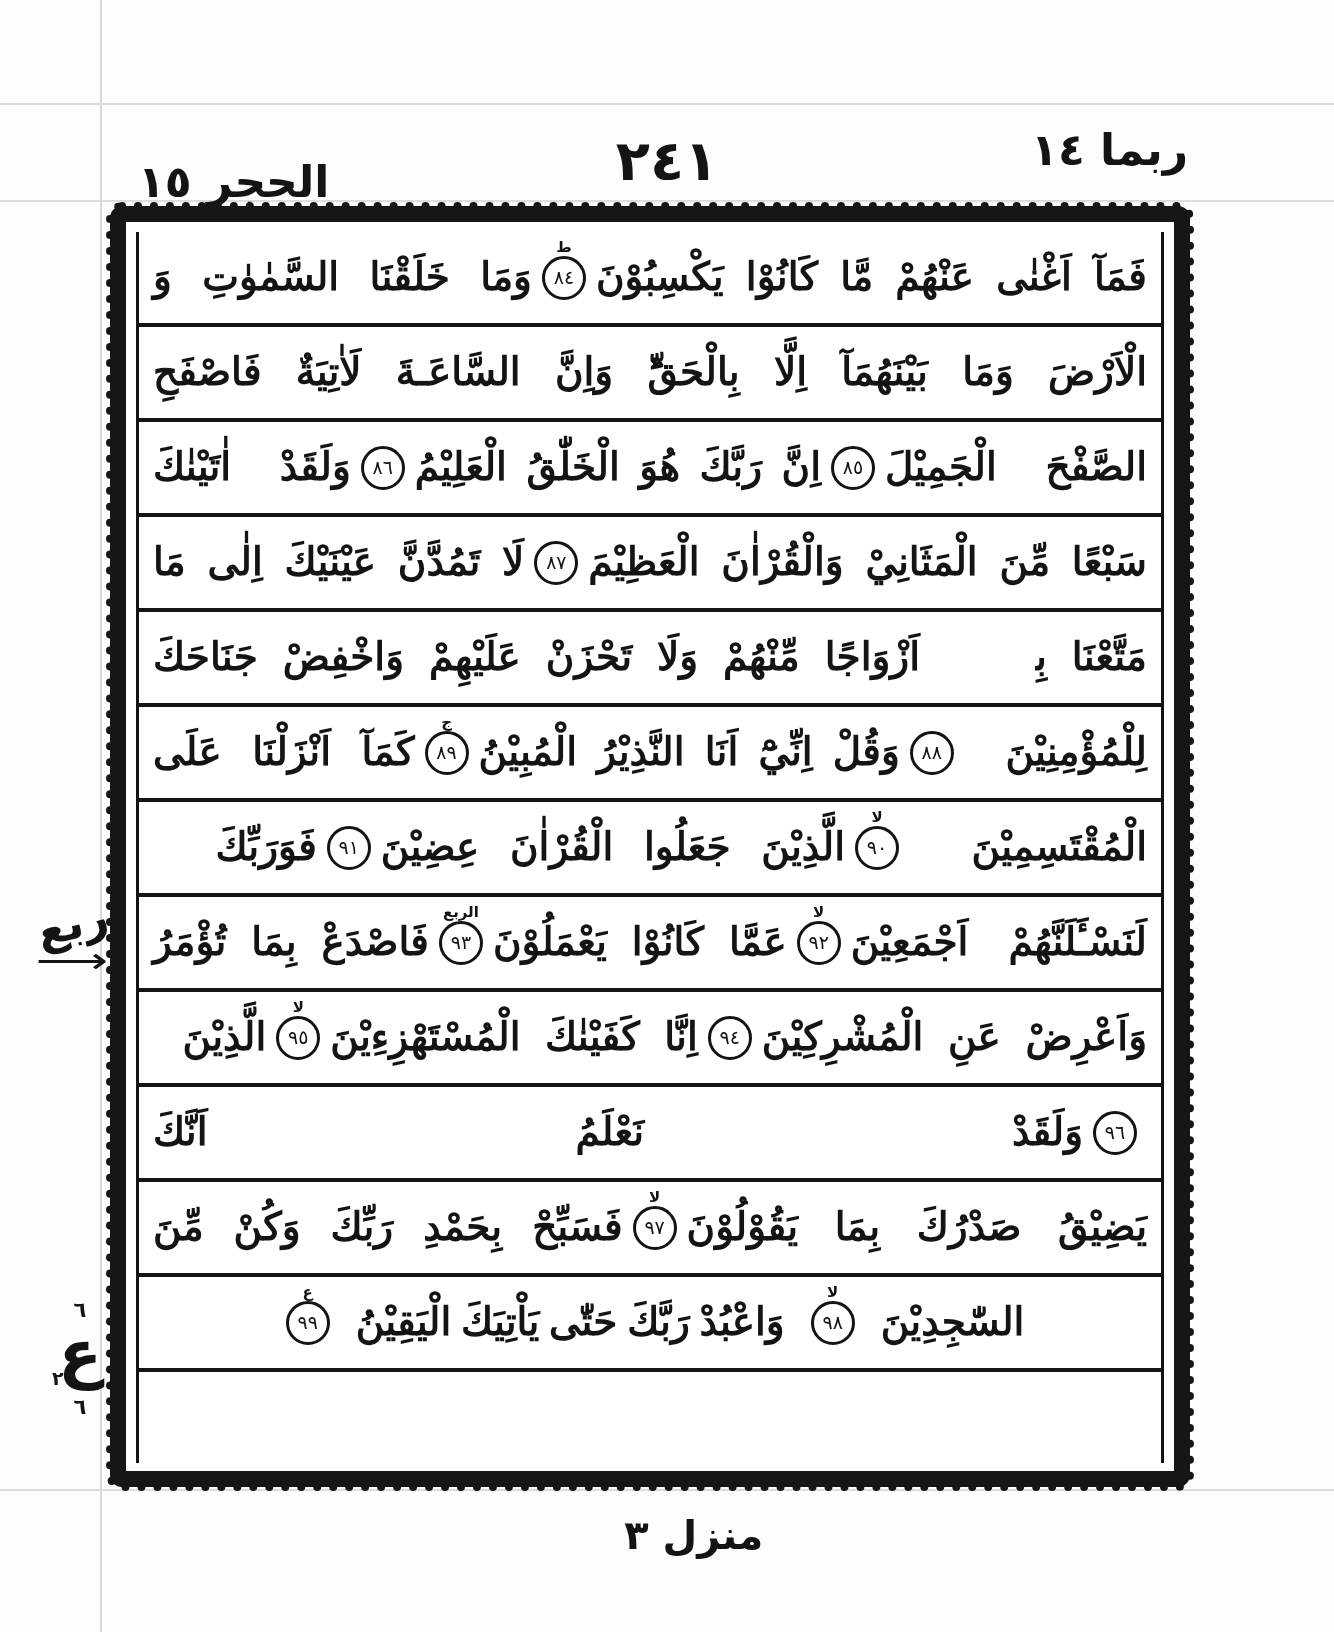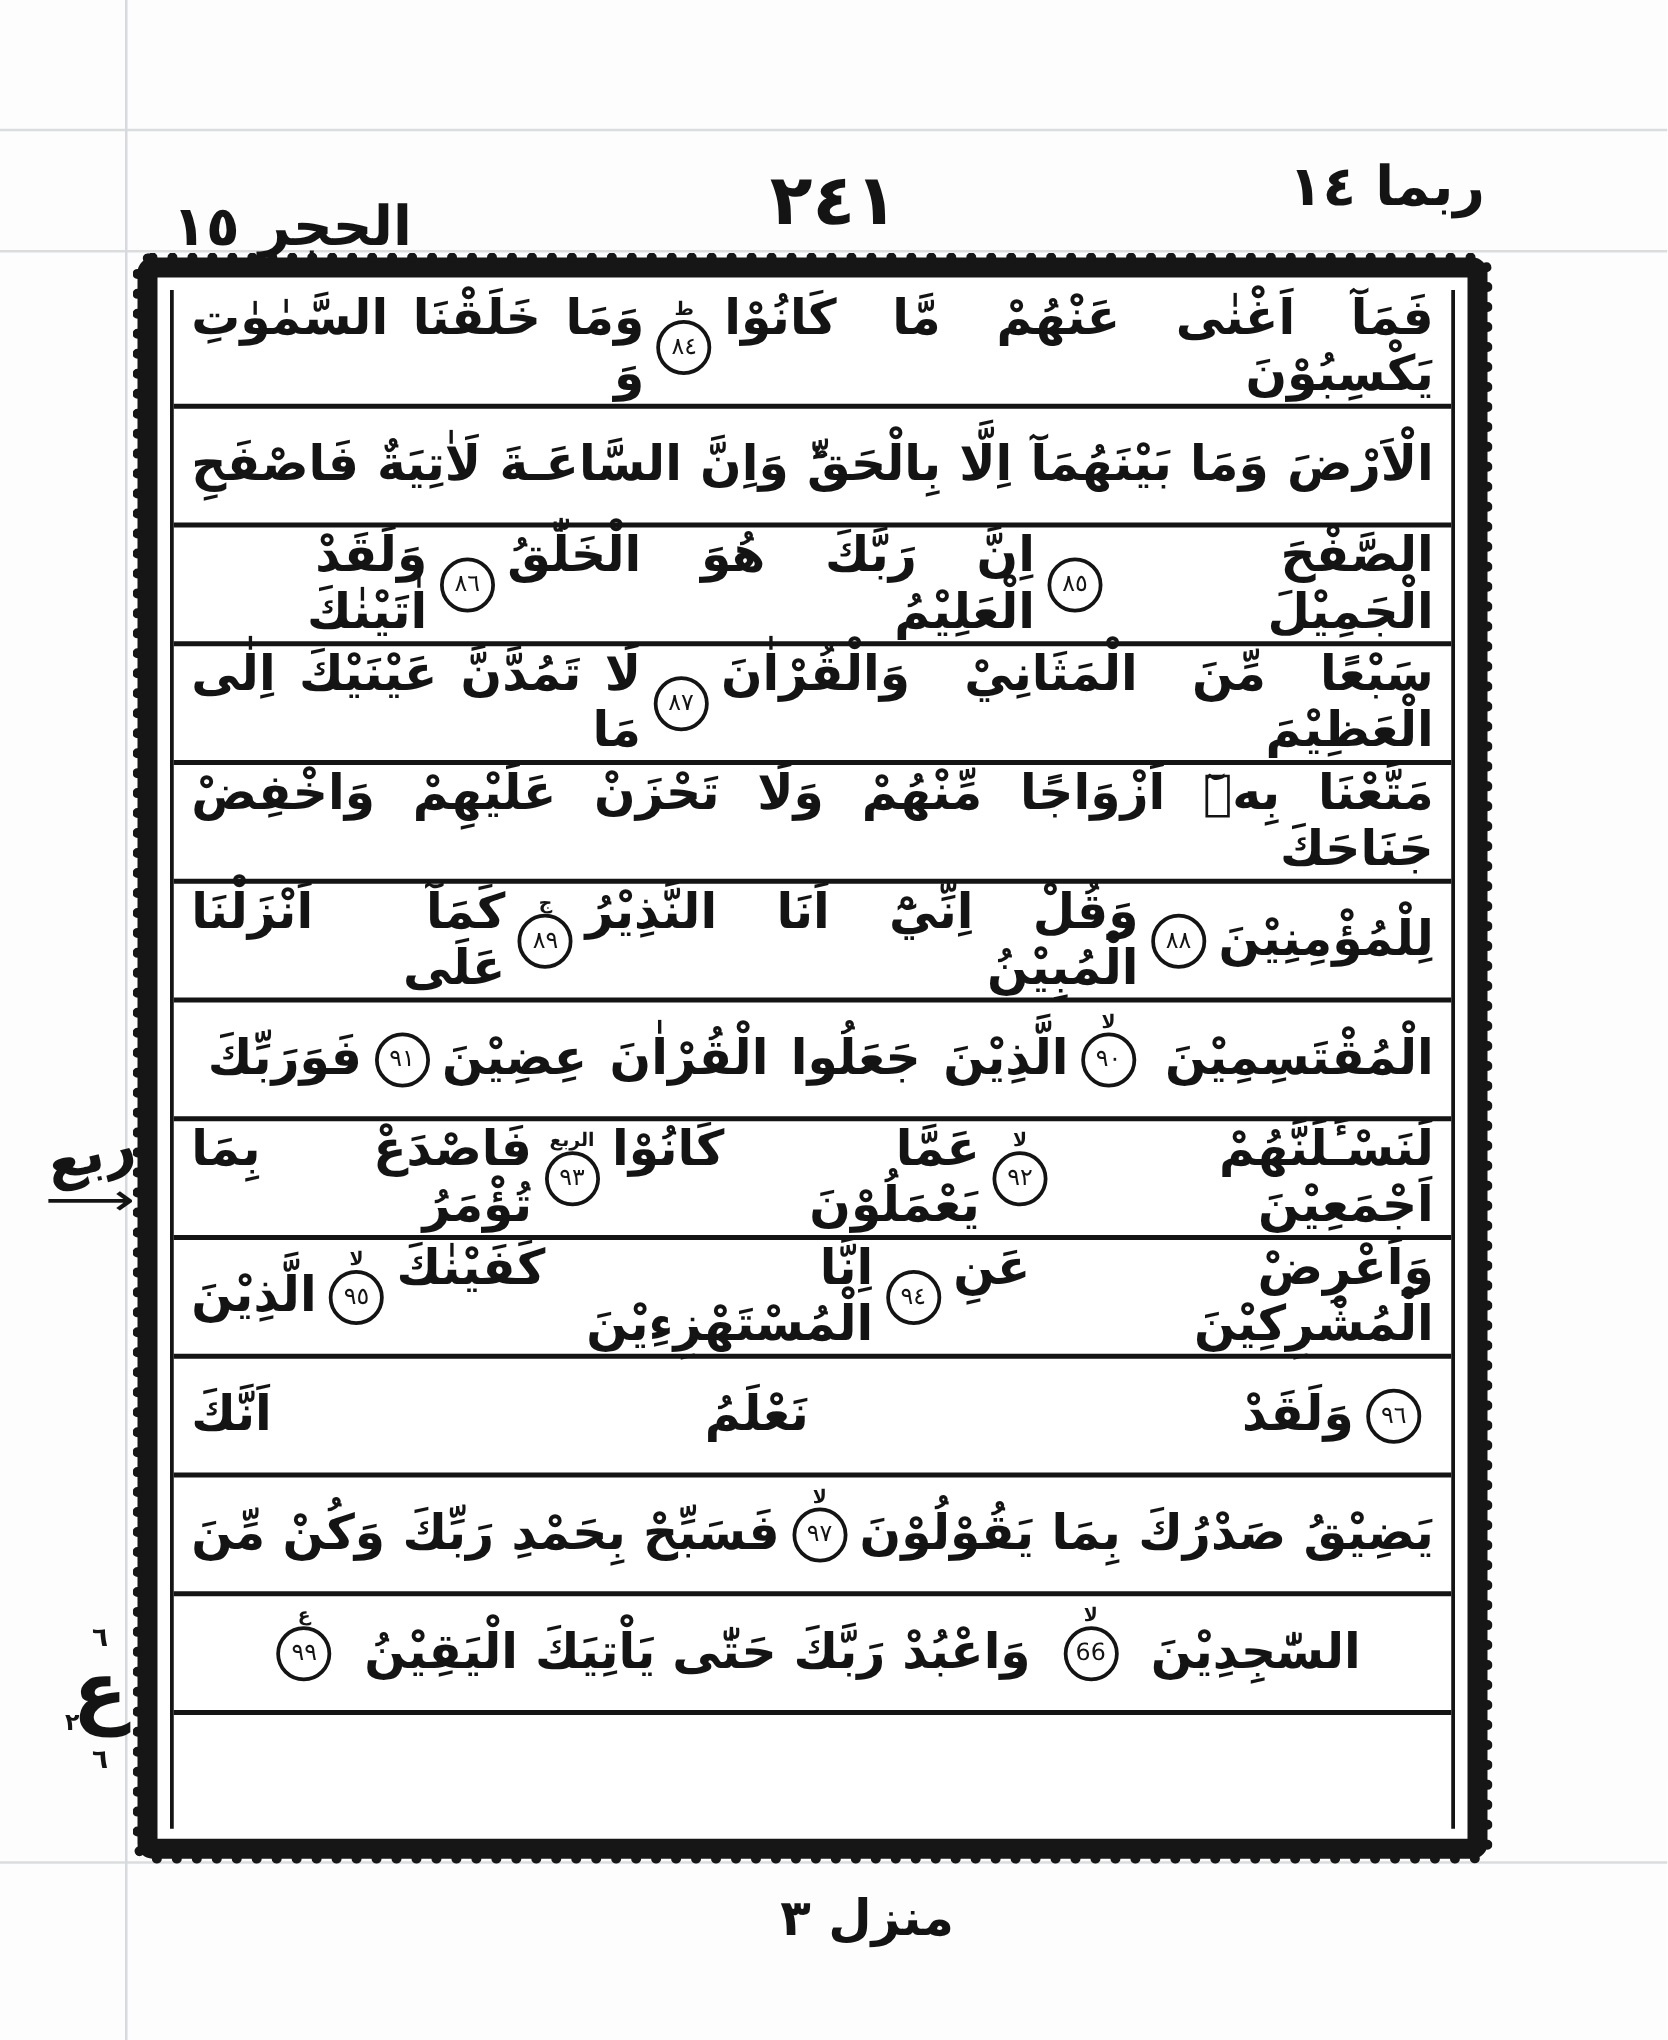--- a/index.html
+++ b/index.html
@@ -27,21 +27,21 @@
   }
   .lines{
     height:100%;box-sizing:border-box;display:flex;flex-direction:column;
     border-left:3px solid #141414;border-right:3px solid #141414;direction:rtl;
   }
   .line{
     flex:1 1 0;display:flex;align-items:center;padding:0 14px;
     border-bottom:4px solid #141414;font-size:39px;font-weight:700;line-height:1.15;
   }
   .line:last-child{border-bottom:none;}
-  .line .t{flex:1 1 auto;text-align:justify;text-align-last:justify;}
+  .line .t{flex:1 1 auto;text-align:justify;text-align-last:justify;font-family:Liberation Serif, serif;}
   .line.center{justify-content:center;gap:16px;}
   .line.center .t{flex:0 0 auto;text-align:center;text-align-last:center;}
   .badge{
     flex:0 0 auto;width:38px;height:38px;border:3px solid #141414;border-radius:50%;
     position:relative;display:flex;align-items:center;justify-content:center;margin:0 10px;
   }
   .badge .num{font-size:19px;font-weight:400;line-height:1;}
   .badge .mark{
     position:absolute;top:-19px;left:50%;transform:translateX(-50%);
     font-size:15px;line-height:1;white-space:nowrap;font-weight:700;
@@ -169,21 +169,21 @@
         <span class="t">يَضِيْقُ صَدْرُكَ بِمَا يَقُوْلُوْنَ</span>
         <span class="badge">
           <span class="num">٩٧</span>
           <span class="mark">لا</span>
         </span>
         <span class="t">فَسَبِّحْ بِحَمْدِ رَبِّكَ وَكُنْ مِّنَ</span>
       </div>
       <div class="line center">
         <span class="t">السّٰجِدِيْنَ</span>
         <span class="badge">
-          <span class="num">66</span>
+          <span class="num">٩٨</span>
           <span class="mark">لا</span>
         </span>
         <span class="t">وَاعْبُدْ رَبَّكَ حَتّٰى يَاْتِيَكَ الْيَقِيْنُ</span>
         <span class="badge">
           <span class="num">٩٩</span>
           <span class="mark">ع</span>
         </span>
       </div>
       <div class="line"></div>
     </div>

